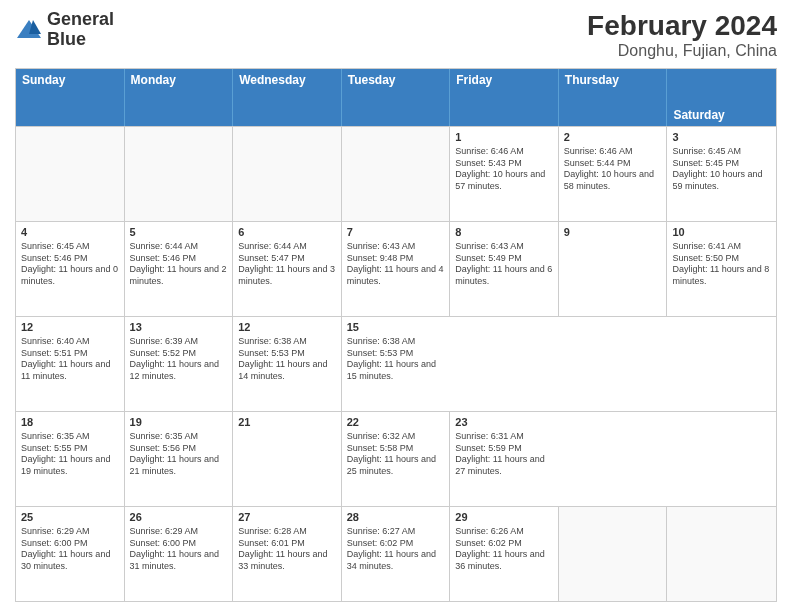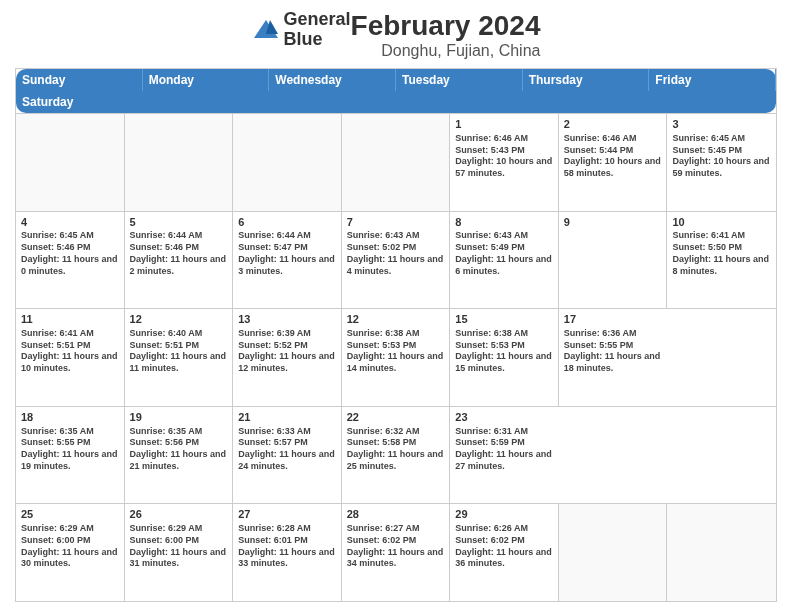--- a/index.html
+++ b/index.html
@@ -12,21 +12,21 @@
     }
     .page {
       width: 792px;
       height: 612px;
       padding: 10px 15px;
       display: flex;
       flex-direction: column;
     }
     .header {
       display: flex;
-      justify-content: center;
+      justify-content: space-between;
       align-items: flex-start;
       margin-bottom: 8px;
     }
     .logo {
       display: flex;
       align-items: center;
       gap: 4px;
     }
     .logo-text {
       font-size: 18px;
@@ -54,33 +54,32 @@
       color: #555;
     }
     .calendar {
       flex: 1;
       display: flex;
       flex-direction: column;
       border: 1px solid #ccc;
     }
     .cal-header-row {
       display: grid;
-      grid-template-columns: repeat(6, 1fr);
+      grid-template-columns: repeat(7, 1fr);
       background: #3a7fc1;
-      border-radius: 10px;
     }
     .cal-header-cell {
       color: #fff;
       font-size: 12px;
       font-weight: bold;
       padding: 4px 6px;
       text-align: left;
       border-right: 1px solid #5a9fd4;
     }
-    .cal-header-cell:last-child { border-right: none; }
+    .cal-header-cell:last-child { border-right: none; margin-top: 35px; }
     .cal-body {
       flex: 1;
       display: flex;
       flex-direction: column;
     }
     .cal-row {
       display: grid;
       grid-template-columns: repeat(7, 1fr);
       flex: 1;
       border-top: 1px solid #ccc;
@@ -100,21 +99,20 @@
       font-size: 11px;
       font-weight: bold;
       color: #333;
       display: block;
       margin-bottom: 1px;
     }
     .cal-cell .info {
       font-size: 9px;
       color: #444;
       line-height: 1.3;
-      font-weight: bold;
     }
   </style>
 </head>
 <body>
 
 <div class="page">
   <div class="header">
     <div class="logo">
       <svg class="logo-icon" viewBox="0 0 28 28" xmlns="http://www.w3.org/2000/svg">
         <rect x="0" y="0" width="28" height="28" fill="white"></rect>
@@ -131,22 +129,22 @@
       <div class="location">Donghu, Fujian, China</div>
     </div>
   </div>
 
   <div class="calendar">
     <div class="cal-header-row">
     <div class="cal-header-cell">Sunday</div>
         <div class="cal-header-cell">Monday</div>
         <div class="cal-header-cell">Wednesday</div>
         <div class="cal-header-cell">Tuesday</div>
+        <div class="cal-header-cell">Friday</div>
         <div class="cal-header-cell">Thursday</div>
-        <div class="cal-header-cell">Friday</div>
         <div class="cal-header-cell">Saturday</div>
       </div>
     <div class="cal-body">
     <div class="cal-row">
           <div class="cal-cell empty"></div>
           <div class="cal-cell empty"></div>
           <div class="cal-cell empty"></div>
           <div class="cal-cell empty"></div>
           <div class="cal-cell">
             <span class="day-num">1</span>
@@ -182,47 +180,41 @@
           </div>
           <div class="cal-cell">
             <span class="day-num">6</span>
             <div class="info">Sunrise: 6:44 AM
 Sunset: 5:47 PM
 Daylight: 11 hours and 3 minutes.</div>
           </div>
           <div class="cal-cell">
             <span class="day-num">7</span>
             <div class="info">Sunrise: 6:43 AM
-Sunset: 5:02 PM
+Sunset: 9:48 PM
 Daylight: 11 hours and 4 minutes.</div>
           </div>
           <div class="cal-cell">
             <span class="day-num">8</span>
             <div class="info">Sunrise: 6:43 AM
 Sunset: 5:49 PM
 Daylight: 11 hours and 6 minutes.</div>
           </div>
           <div class="cal-cell">
             <span class="day-num">9</span>
           </div>
           <div class="cal-cell">
             <span class="day-num">10</span>
             <div class="info">Sunrise: 6:41 AM
 Sunset: 5:50 PM
 Daylight: 11 hours and 8 minutes.</div>
           </div>
         </div>
         <div class="cal-row">
           <div class="cal-cell">
-            <span class="day-num">11</span>
-            <div class="info">Sunrise: 6:41 AM
-Sunset: 5:51 PM
-Daylight: 11 hours and 10 minutes.</div>
-          </div>
-          <div class="cal-cell">
             <span class="day-num">12</span>
             <div class="info">Sunrise: 6:40 AM
 Sunset: 5:51 PM
 Daylight: 11 hours and 11 minutes.</div>
           </div>
           <div class="cal-cell">
             <span class="day-num">13</span>
             <div class="info">Sunrise: 6:39 AM
 Sunset: 5:52 PM
 Daylight: 11 hours and 12 minutes.</div>
@@ -232,45 +224,36 @@
             <div class="info">Sunrise: 6:38 AM
 Sunset: 5:53 PM
 Daylight: 11 hours and 14 minutes.</div>
           </div>
           <div class="cal-cell">
             <span class="day-num">15</span>
             <div class="info">Sunrise: 6:38 AM
 Sunset: 5:53 PM
 Daylight: 11 hours and 15 minutes.</div>
           </div>
-          <div class="cal-cell">
-            <span class="day-num">17</span>
-            <div class="info">Sunrise: 6:36 AM
-Sunset: 5:55 PM
-Daylight: 11 hours and 18 minutes.</div>
-          </div>
         </div>
         <div class="cal-row">
           <div class="cal-cell">
             <span class="day-num">18</span>
             <div class="info">Sunrise: 6:35 AM
 Sunset: 5:55 PM
 Daylight: 11 hours and 19 minutes.</div>
           </div>
           <div class="cal-cell">
             <span class="day-num">19</span>
             <div class="info">Sunrise: 6:35 AM
 Sunset: 5:56 PM
 Daylight: 11 hours and 21 minutes.</div>
           </div>
           <div class="cal-cell">
             <span class="day-num">21</span>
-            <div class="info">Sunrise: 6:33 AM
-Sunset: 5:57 PM
-Daylight: 11 hours and 24 minutes.</div>
           </div>
           <div class="cal-cell">
             <span class="day-num">22</span>
             <div class="info">Sunrise: 6:32 AM
 Sunset: 5:58 PM
 Daylight: 11 hours and 25 minutes.</div>
           </div>
           <div class="cal-cell">
             <span class="day-num">23</span>
             <div class="info">Sunrise: 6:31 AM

